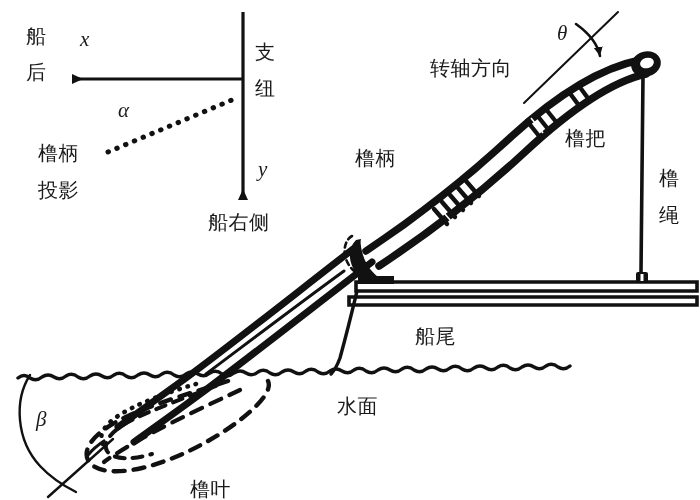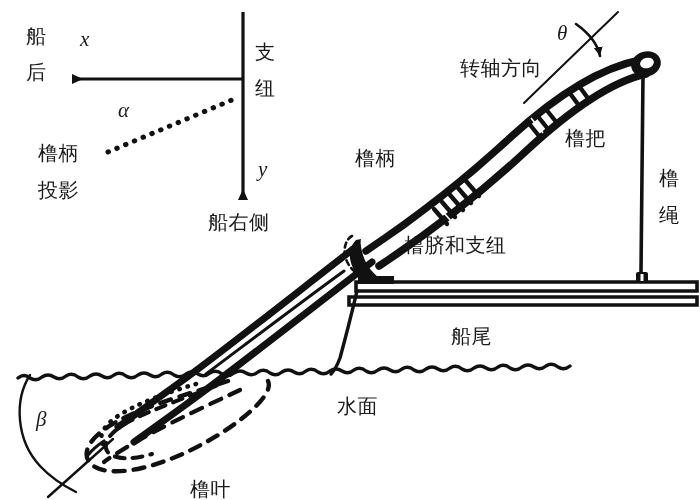--- a/index.html
+++ b/index.html
@@ -181,34 +181,33 @@
   <div class="lbl cjk" style="left:255px;top:42px;">支</div>
   <div class="lbl cjk" style="left:255px;top:78px;">纽</div>
 
   <div class="lbl mathsym" style="left:118px;top:99px;">α</div>
 
   <div class="lbl cjk" style="left:38px;top:143px;">橹柄</div>
   <div class="lbl cjk" style="left:38px;top:180px;">投影</div>
 
   <div class="lbl cjk" style="left:196px;top:212px;margin-left:12px;">船右侧</div>
 
-  <div class="lbl cjk" style="left:460px;top:58px;">转轴方向</div>
+  <div class="lbl cjk" style="left:430px;top:58px;">转轴方向</div>
 
   <div class="lbl mathsym" style="left:557px;top:22px;">θ</div>
 
   <div class="lbl cjk" style="left:355px;top:148px;">橹柄</div>
 
   <div class="lbl cjk" style="left:565px;top:128px;font-family:Liberation Serif, serif;">橹把</div>
 
   <div class="lbl cjk" style="left:659px;top:168px;">橹</div>
   <div class="lbl cjk" style="left:659px;top:205px;">绳</div>
 
-  <div class="lbl cjk" style="left:404px;top:235px;">橹脐和支纽</div>
-
-  <div class="lbl cjk" style="left:415px;top:326px;margin-left:36px;">船尾</div>
+
+  <div class="lbl cjk" style="left:415px;top:326px;">船尾</div>
 
   <div class="lbl cjk" style="left:337px;top:396px;text-align:right;">水面</div>
 
   <div class="lbl cjk" style="left:190px;top:435px;margin-top:44px;">橹叶</div>
 
   <div class="lbl mathsym" style="left:36px;top:408px;">β</div>
 
 </div>
 
 </body></html>

